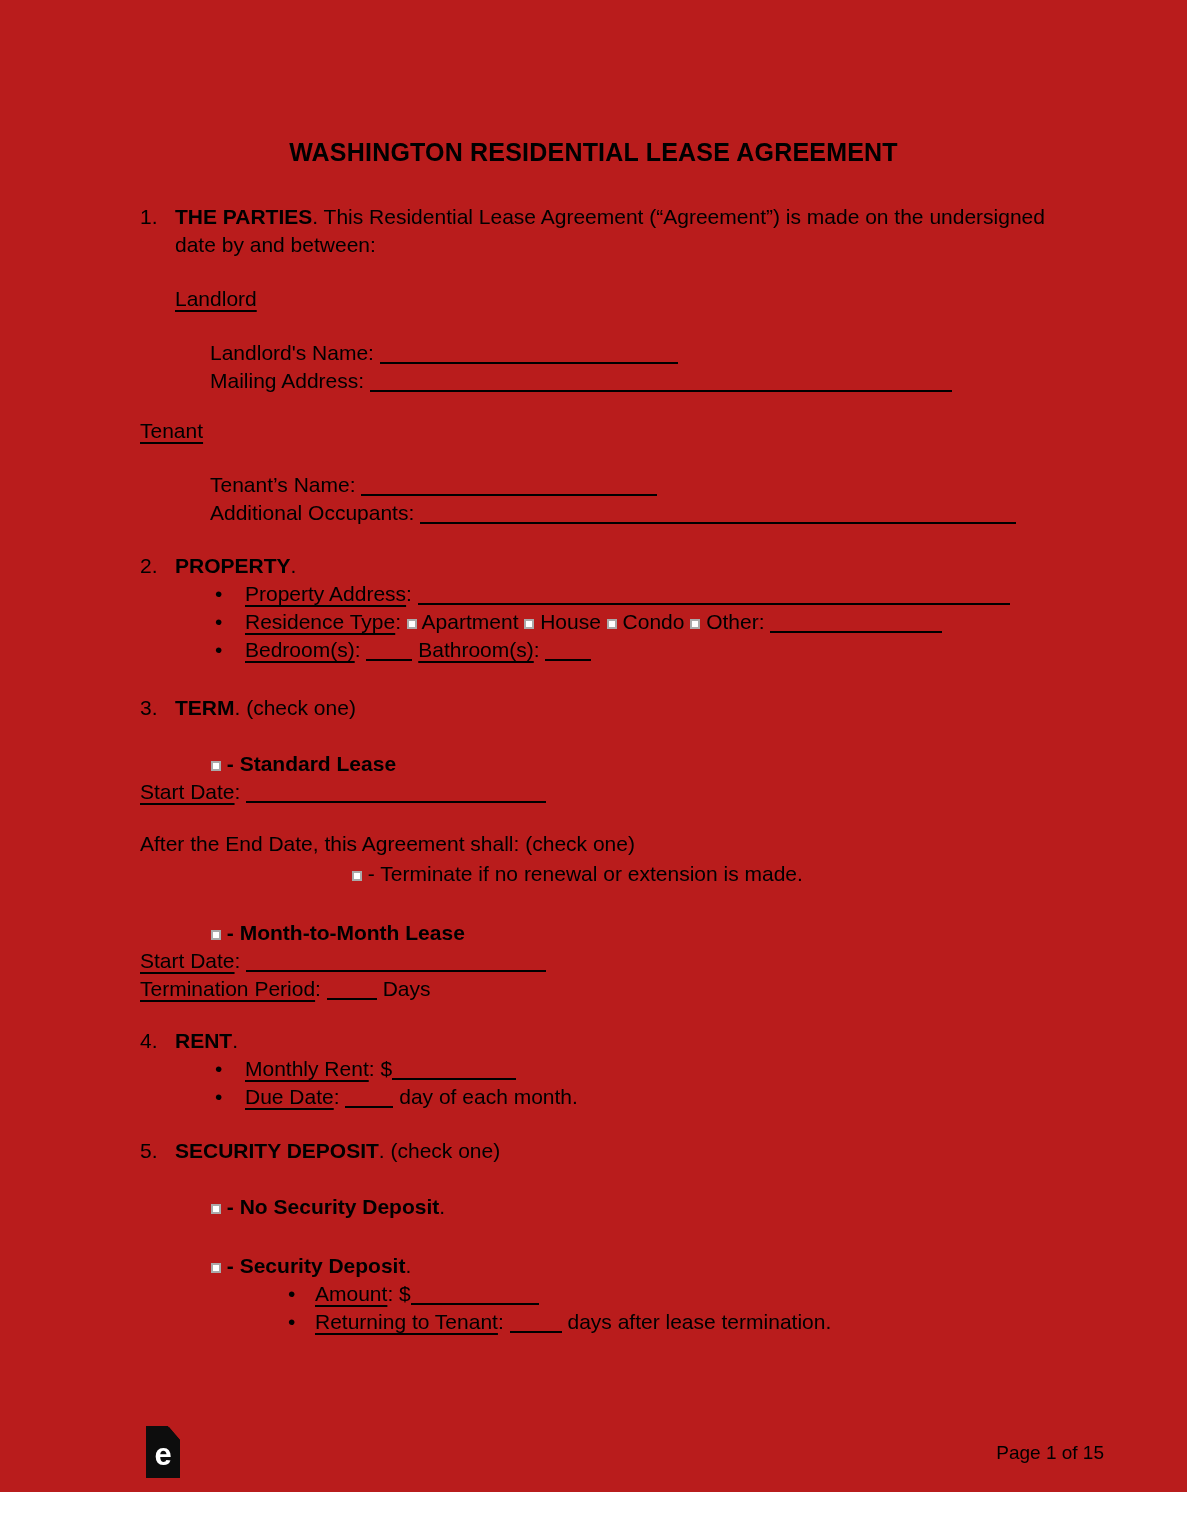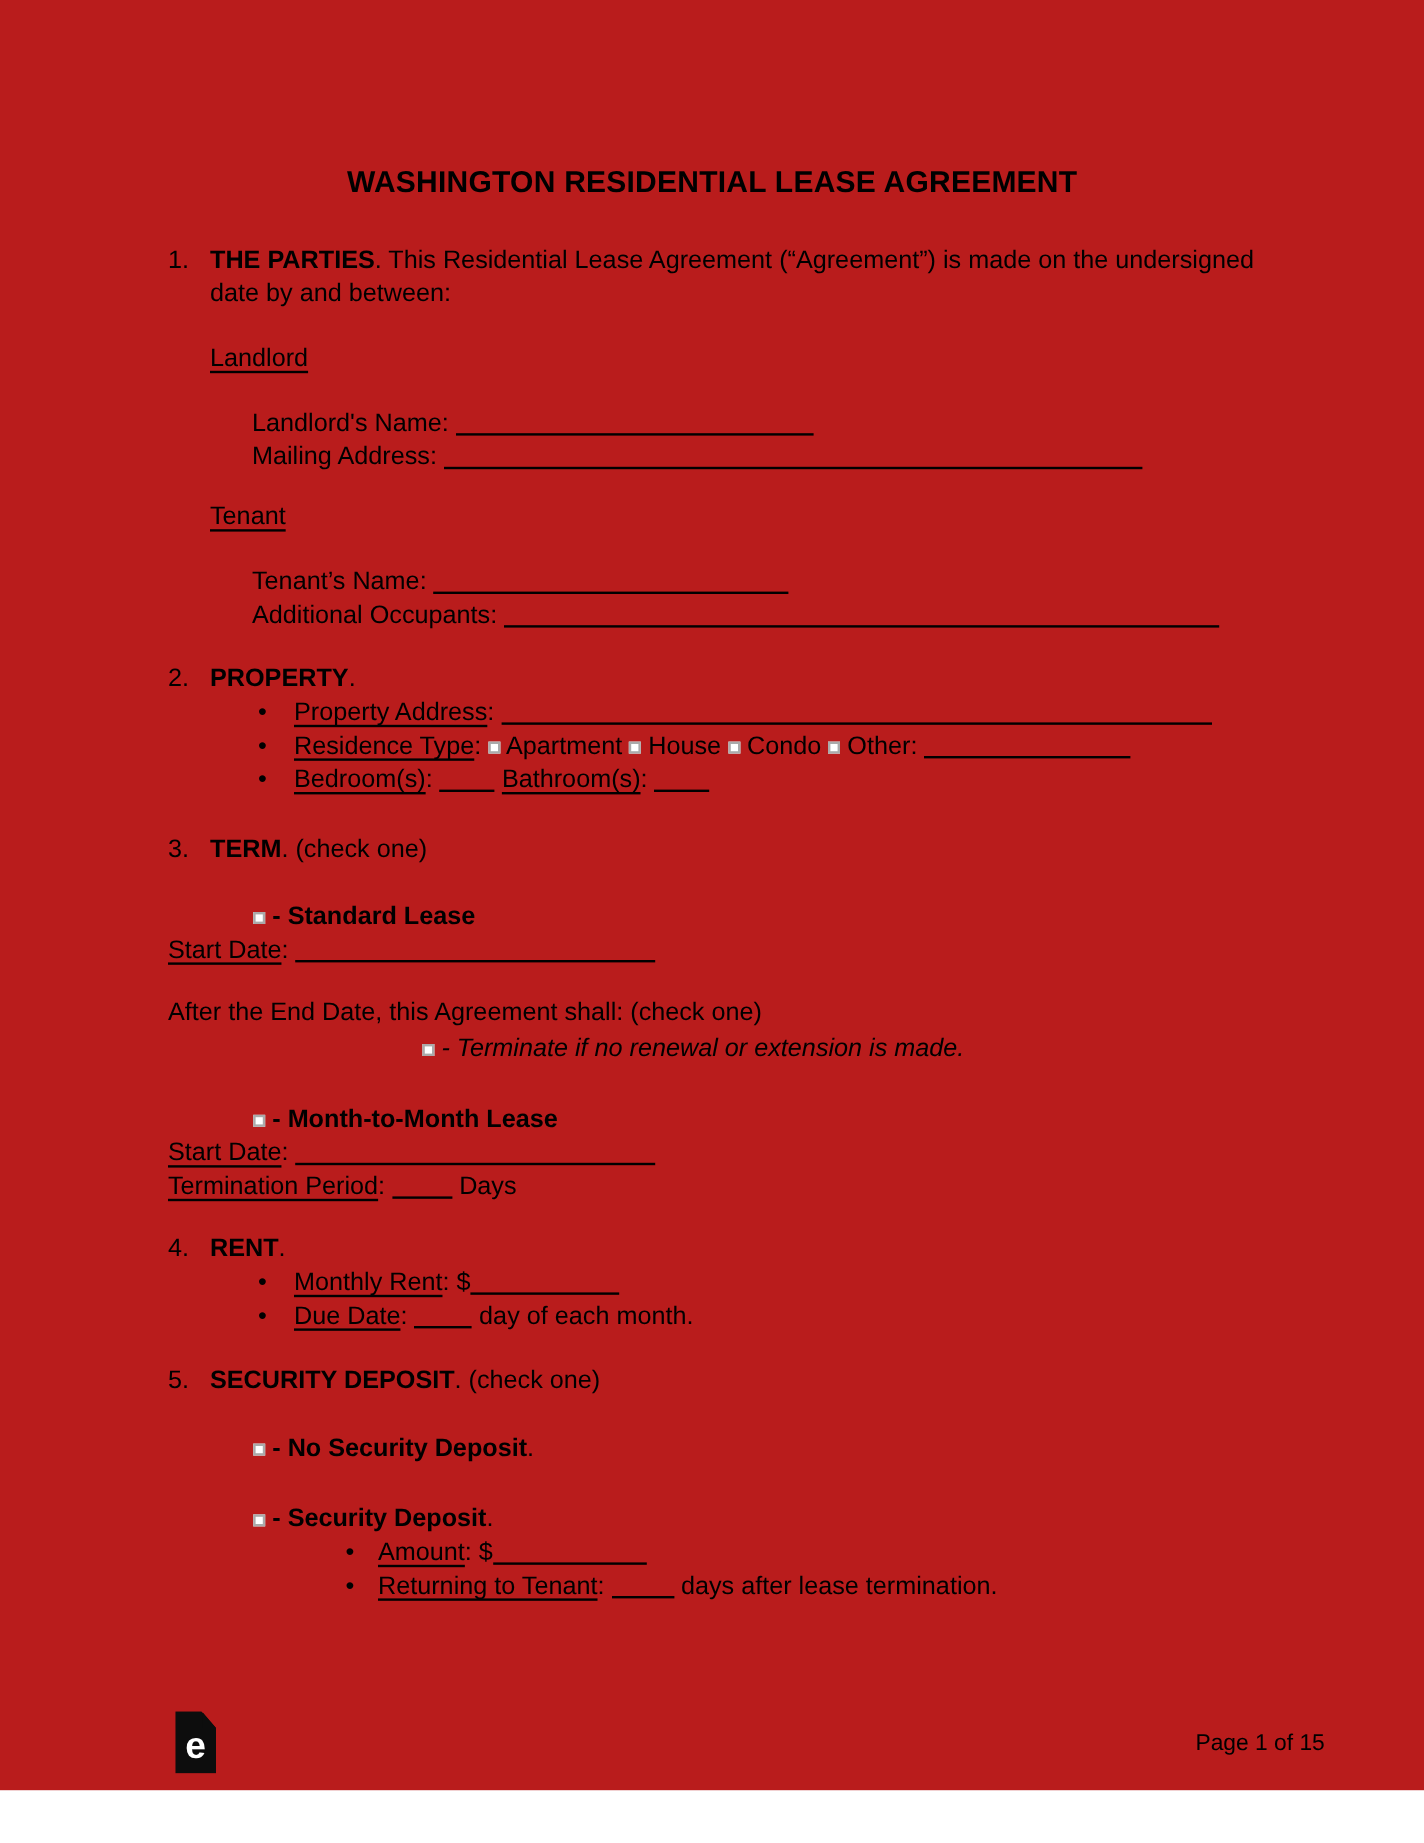--- a/index.html
+++ b/index.html
@@ -24,21 +24,21 @@
 
   .item { display:flex; }
   .item .num { width:35px; flex:none; }
   .item .body { flex:1; }
   .b { font-weight:bold; }
   .u { text-decoration:underline; text-decoration-thickness:1.5px; text-underline-offset:4px; }
 
   .ind2 { margin-left:70px; }   
   .ind3 { }  
   .chk-row { margin-left:71px; }      
-  .chk-inner { margin-left:212px;font-style:italic; }   
+  .chk-inner { margin-left:212px; }   
 
   .li { display:flex; margin-left:75px; }          
   .li .marker { width:30px; flex:none; }
   .li-inner { display:flex; margin-left:148px; }   
   .li-inner .marker { width:27px; flex:none; }
 
   .checkbox {
     display:inline-block;
     width:10px; height:10px;
     border:2px solid #aaaaaa;
@@ -103,21 +103,21 @@
 
     <div class="ind2 mt-26">
       <span>Landlord's Name:</span>
       <span class="blank" style="width:298px"></span>
     </div>
     <div class="ind2">
       <span>Mailing Address:</span>
       <span class="blank" style="width:582px"></span>
     </div>
 
-    <div class="mt-22" style="margin-left:35px"><span class="u">Tenant</span></div>
+    <div class="mt-22" style=""><span class="u">Tenant</span></div>
 
     <div class="ind2 mt-26">
       <span>Tenant’s Name:</span>
       <span class="blank" style="width:296px"></span>
     </div>
     <div class="ind2">
       <span>Additional Occupants:</span>
       <span class="blank" style="width:596px"></span>
     </div>
 

